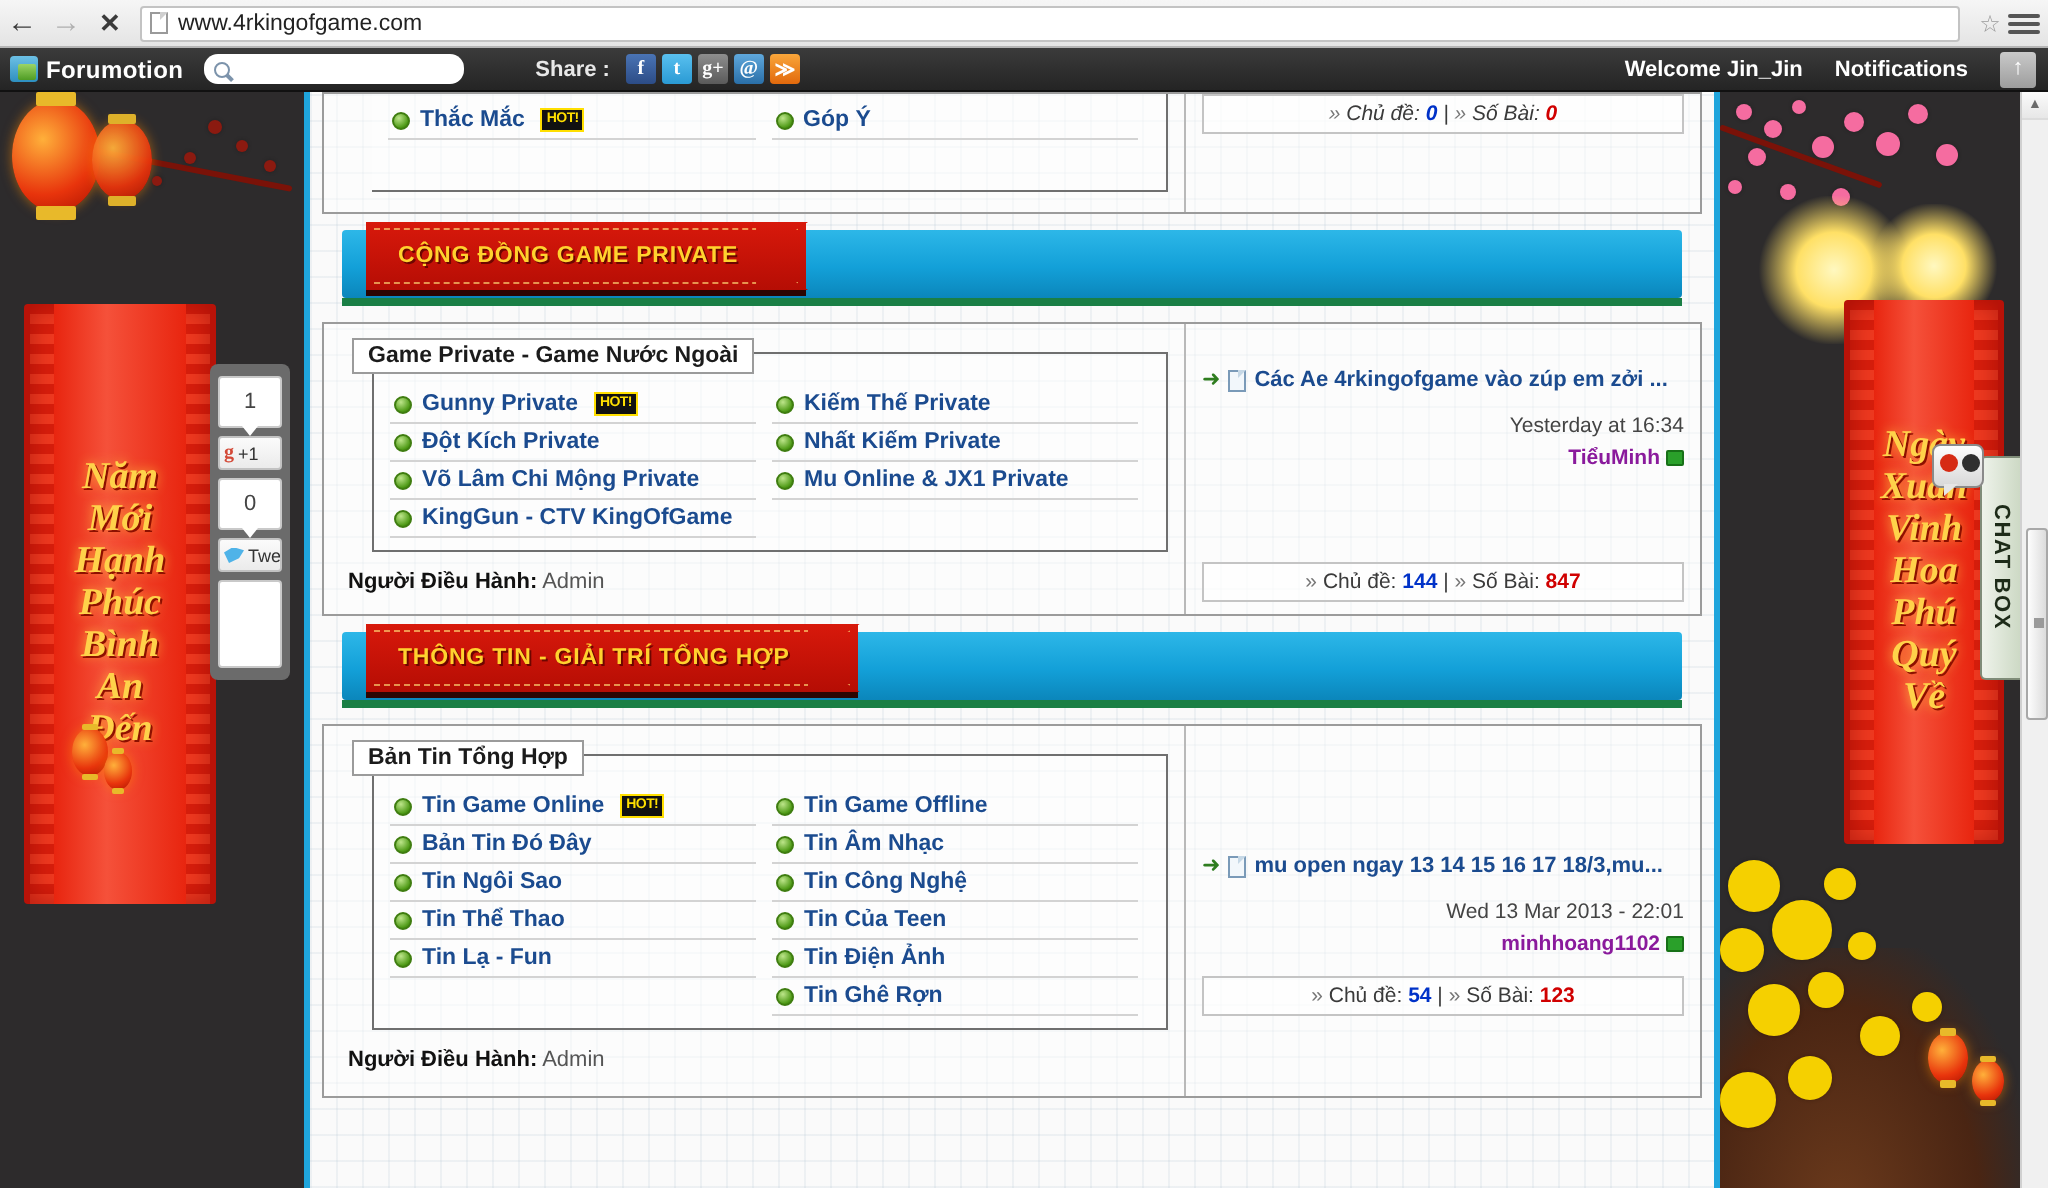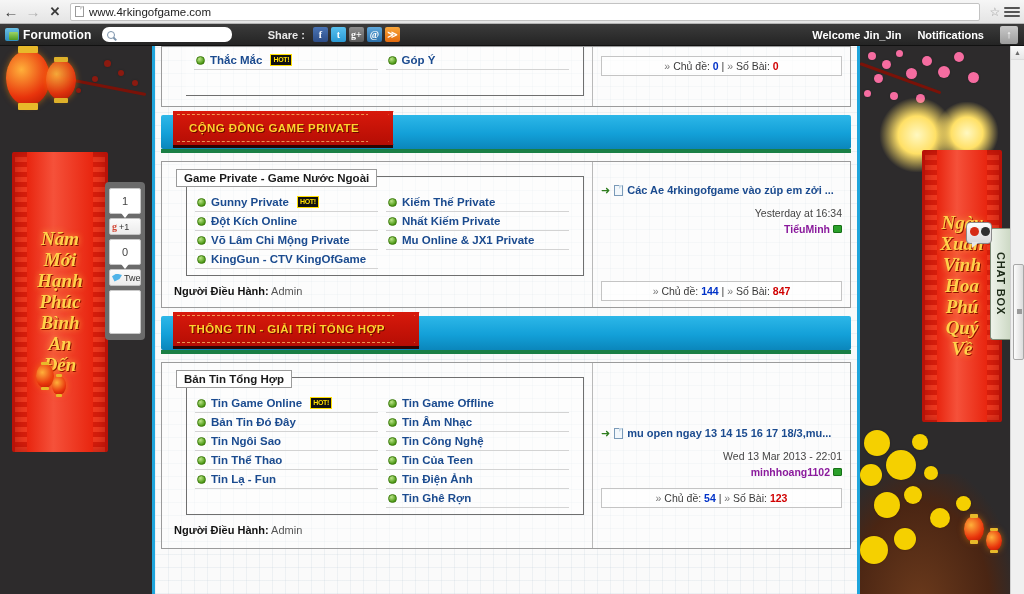--- a/index.html
+++ b/index.html
@@ -319,21 +319,21 @@
   .lp-stats {
     margin-top: auto; border: 1px solid #c4c4c4; background: rgba(255,255,255,.6);
     text-align: center; font-size: 10.5px; color: #3a3a3a; padding: 3px 0;
   }
   .lp-stats .n-blue { color: #0032c8; font-weight: bold; }
   .lp-stats .n-red { color: #d00000; font-weight: bold; }
   .lp-stats .chev { color: #777; }
 
   
   .sec-banner {
-    position: relative; height: 34px; margin: 4px 6px 0;
+    position: relative; height: 34px; margin: 4px 16px 0;
     background: linear-gradient(#2db7e8 0%, #13a0d8 55%, #0b86bb 100%);
     border-radius: 2px;
   }
   .sec-banner:after {
     content: ""; position: absolute; left: 0; right: 0; bottom: -4px; height: 4px;
     background: #1a7f45;
   }
   .ribbon {
     position: absolute; left: 12px; top: -4px; height: 34px; min-width: 180px;
     background: linear-gradient(#d8190b 0%, #b50d04 100%);
@@ -531,21 +531,21 @@
             <div class="sub-col">
               <div class="sub-row">
                 <span class="bullet"></span>
                 <a class="sub-link">Góp Ý</a>
               </div>
               <div class="sub-row empty"></div>
             </div>
           </div>
         </div>
         <div class="cat-right" style="padding-top:0;">
-          <div class="lp-stats" style="margin-top:9px;">
+          <div class="lp-stats" style="margin-top:0;font-style:italic;">
             <span class="chev">»</span>
             <span>Chủ đề:</span>
             <span class="n-blue">0</span>
             <span>|</span>
             <span class="chev">»</span>
             <span>Số Bài:</span>
             <span class="n-red">0</span>
           </div>
         </div>
       </div>
@@ -563,21 +563,21 @@
           <div class="sub-legend">Game Private - Game Nước Ngoài</div>
           <div class="sub-box">
             <div class="sub-col">
               <div class="sub-row">
                 <span class="bullet"></span>
                 <a class="sub-link">Gunny Private</a>
                 <span class="hot-badge">HOT!</span>
               </div>
               <div class="sub-row">
                 <span class="bullet"></span>
-                <a class="sub-link">Đột Kích Online</a>
+                <a class="sub-link">Đột Kích Private</a>
               </div>
               <div class="sub-row">
                 <span class="bullet"></span>
                 <a class="sub-link">Võ Lâm Chi Mộng Private</a>
               </div>
               <div class="sub-row">
                 <span class="bullet"></span>
                 <a class="sub-link">KingGun - CTV KingOfGame</a>
               </div>
             </div>

